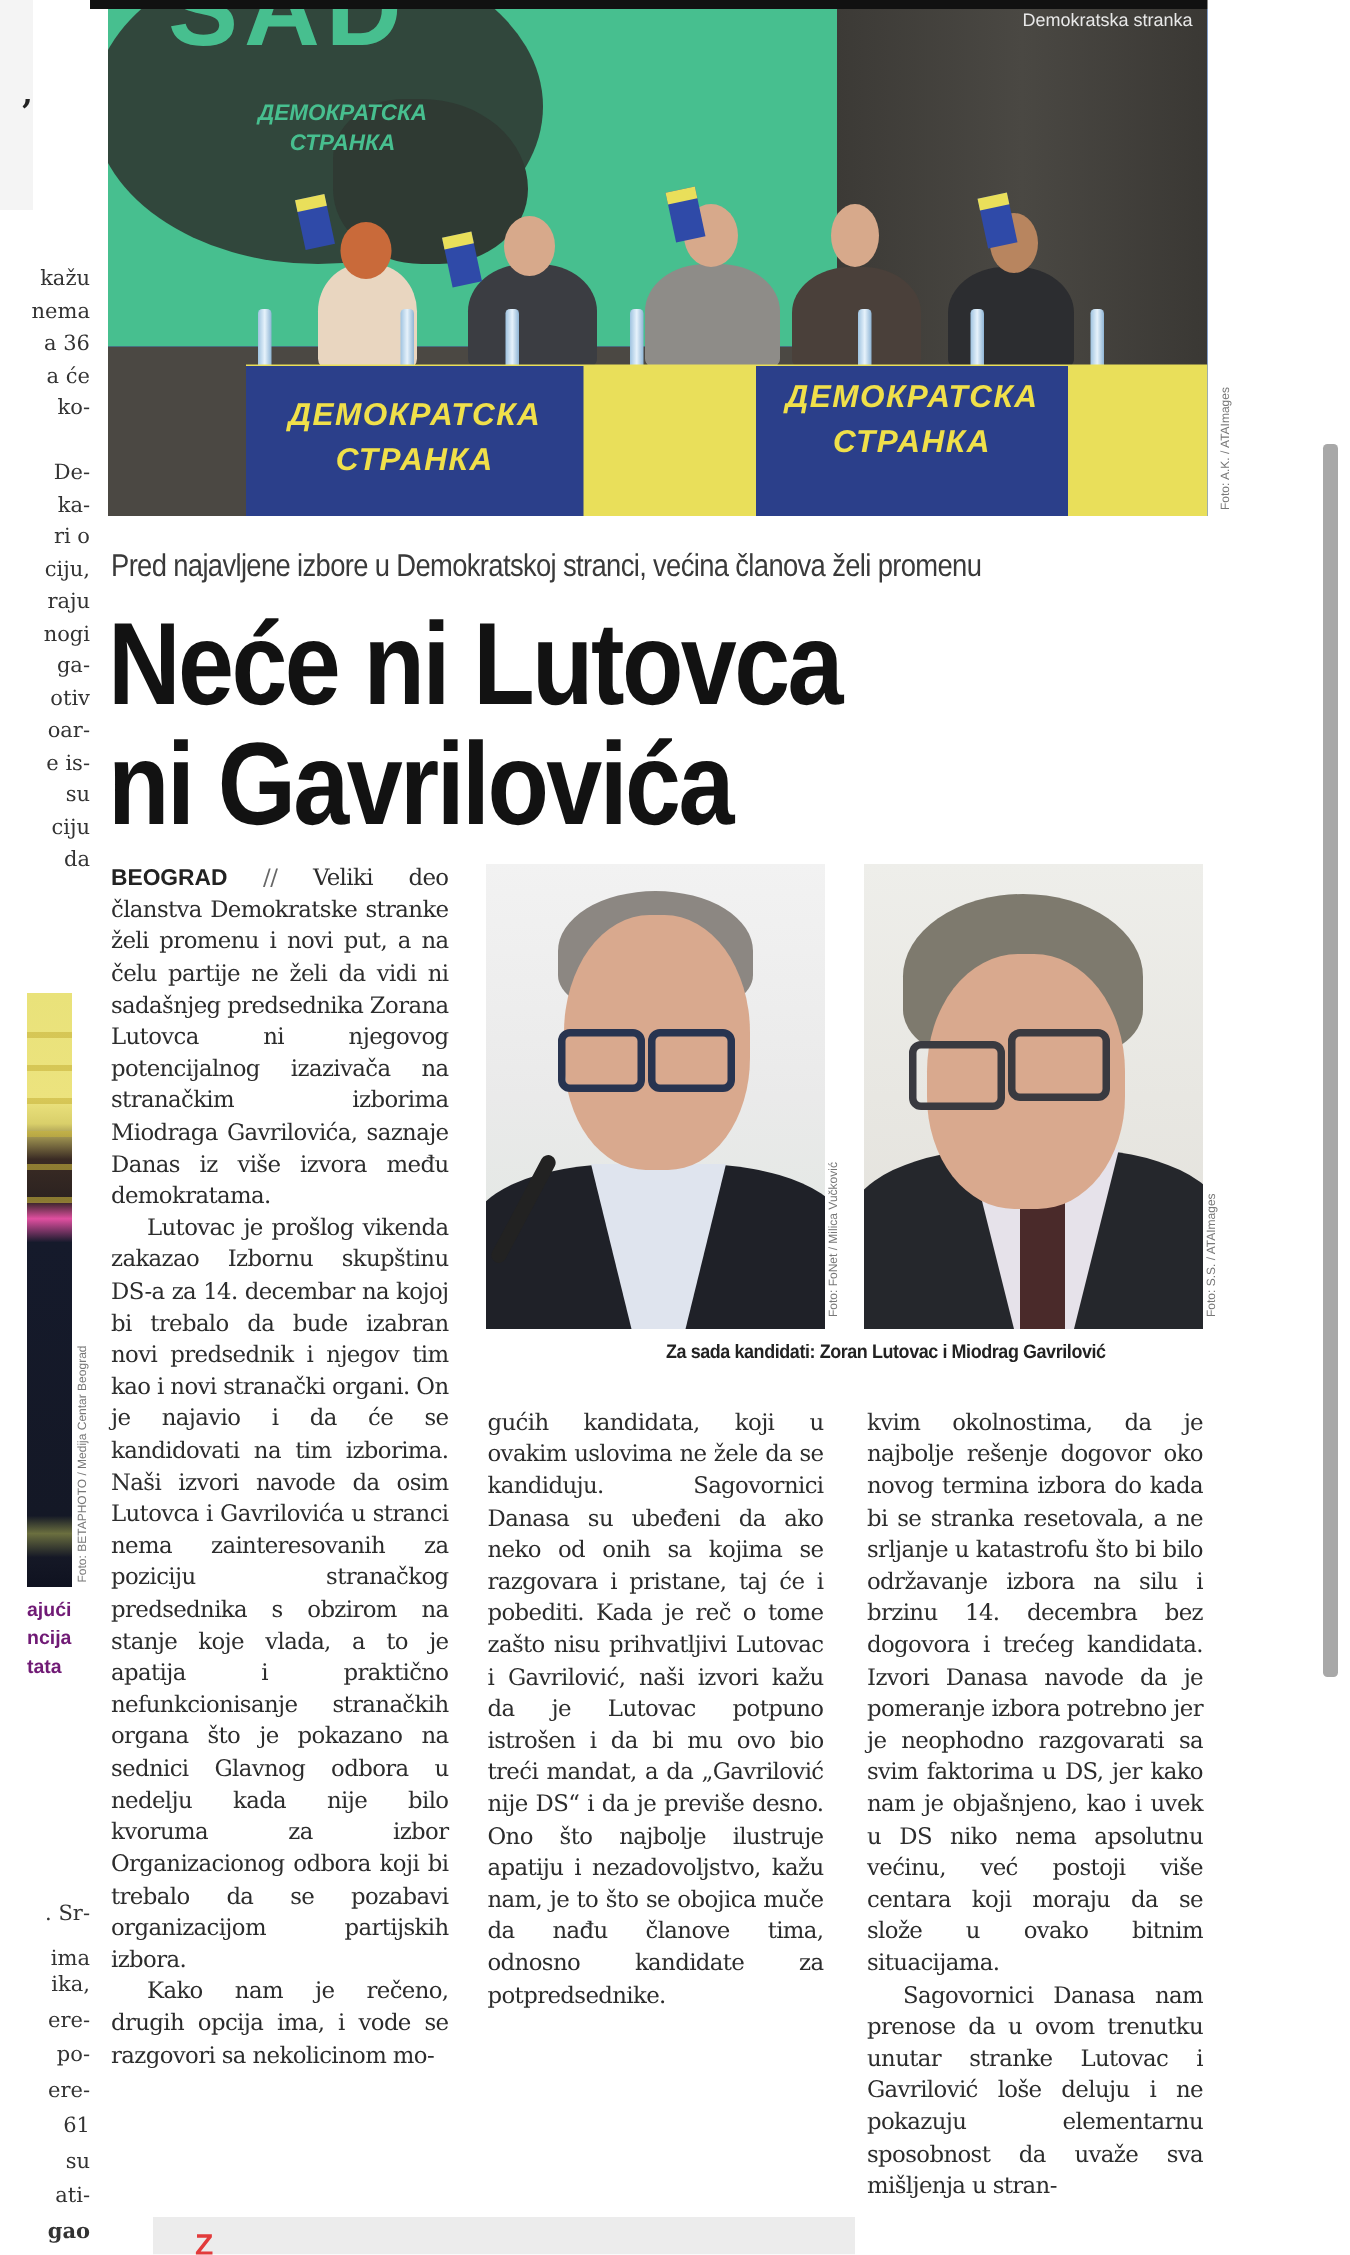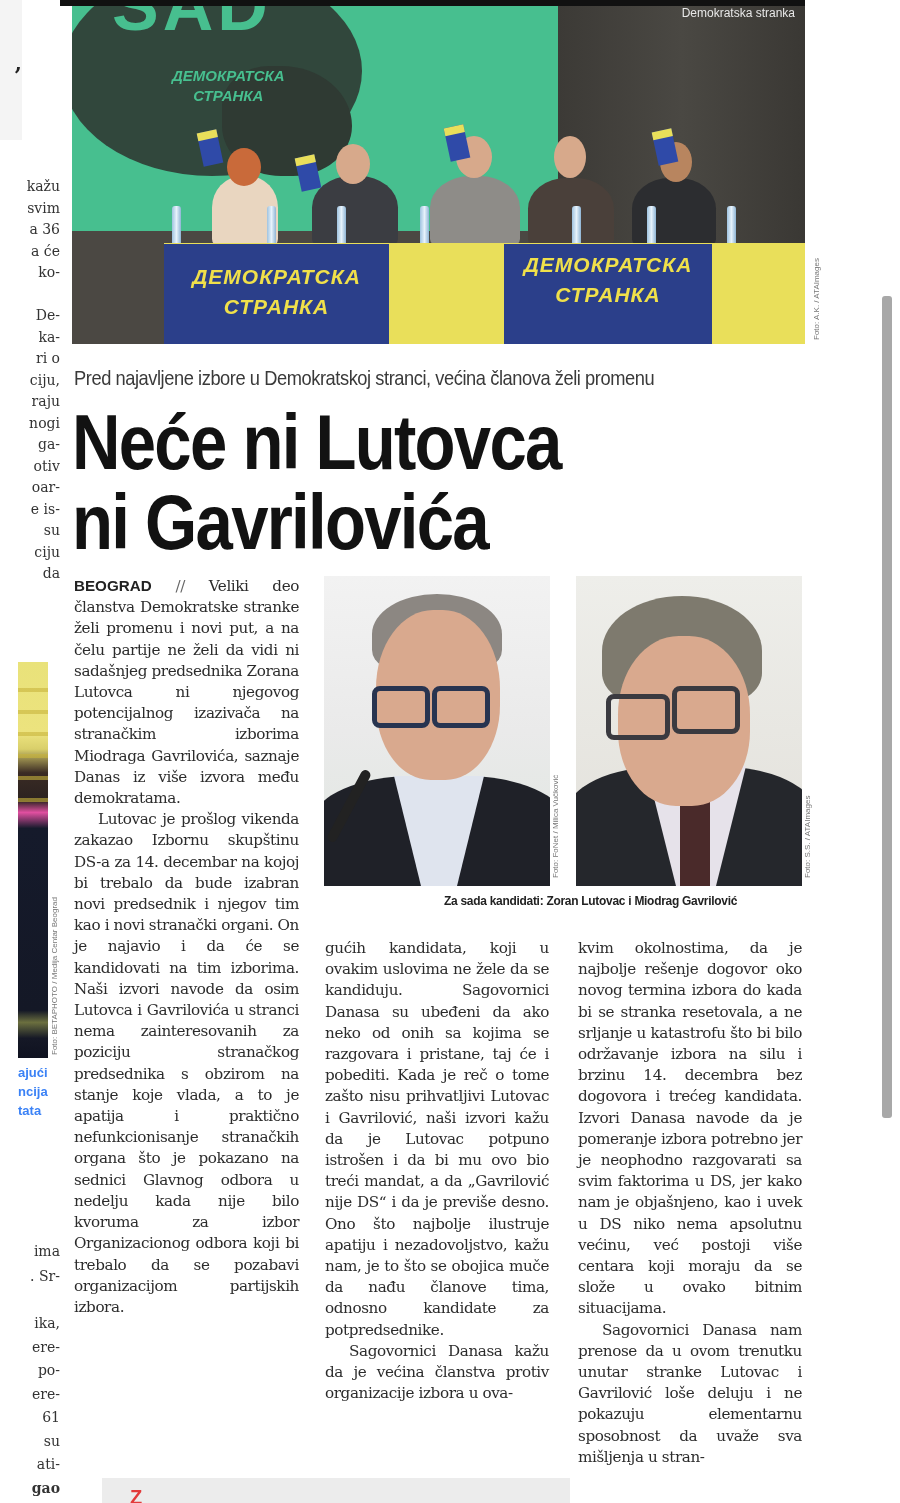--- a/index.html
+++ b/index.html
@@ -10,21 +10,21 @@
   .left-strip { position:absolute; left:0; top:0; width:60px; height:1503px; }
   .left-shadow { position:absolute; left:0; top:0; width:22px; height:140px; background:#f4f4f4; }
   .left-quote { position:absolute; left:14px; top:62px; font-size:22px; font-weight:bold; color:#222; }
   .left-line { position:absolute; left:18px; font-size:14px; line-height:21px; color:#333; white-space:nowrap; width:42px; overflow:hidden; text-align:right; }
   .left-photo { position:absolute; left:18px; top:662px; width:30px; height:396px;
      background:linear-gradient(180deg,#e9e27a 0%,#ece37e 18%,#d9cf6a 22%,#3a2b24 28%,#2b2220 35%,#e04fa0 38%,#151a2b 42%,#141826 88%,#6b6f3f 91%,#151826 95%,#0f1220 100%); }
   .left-photo-stripes { position:absolute; left:18px; top:670px; width:30px; height:150px;
      background:repeating-linear-gradient(180deg, rgba(255,255,255,0) 0 18px, rgba(200,180,60,.6) 18px 22px); }
   .left-credit { position:absolute; left:50px; top:1055px; transform-origin:left top; transform:rotate(-90deg);
      font-family:"Liberation Sans", sans-serif; font-size:8px; color:#777; white-space:nowrap; }
-  .left-cap { position:absolute; left:18px; font-family:"Liberation Sans", sans-serif; font-weight:bold; font-size:13px; line-height:18px; color:#3b82f6; width:42px; overflow:hidden; }
+  .left-cap { position:absolute; left:18px; font-family:"Liberation Sans", sans-serif; font-weight:bold; font-size:13px; line-height:18px; color:#701a75; width:42px; overflow:hidden; }
 
   
   .main-photo { position:absolute; left:72px; top:6px; width:733px; height:338px; overflow:hidden; background:#3b82f6; }
   .screen { position:absolute; left:0; top:0; width:486px; height:225px; background:#47bf8f; }
   .screen-blob { position:absolute; left:-10px; top:-40px; width:300px; height:210px; border-radius:50%; background:#2f3a33; opacity:.9; }
   .screen-blob2 { position:absolute; left:150px; top:60px; width:130px; height:110px; border-radius:40% 60% 50% 50%; background:#2f3a33; }
   .screen-title { position:absolute; left:40px; top:-40px; font-family:"Liberation Sans", sans-serif; font-weight:bold; font-size:70px; color:#47bf8f; letter-spacing:4px; }
   .screen-logo { position:absolute; left:100px; top:60px; font-family:"Liberation Sans", sans-serif; font-style:italic; font-weight:bold; font-size:15px; line-height:20px; color:#47bf8f; text-align:center; }
   .curtain { position:absolute; left:486px; top:0; width:247px; height:338px; background:linear-gradient(90deg,#3c3a36,#4a4843 50%,#3a3834); }
   .stage-bottom { position:absolute; left:0; top:225px; width:486px; height:113px; background:#4b4843; }
@@ -72,21 +72,21 @@
 </head>
 <body>
 
 <div class="topbar"></div>
 
 <div class="left-strip">
   <div class="left-shadow"></div>
   <div class="left-quote">’</div>
   <div id="left-lines-top">
       <div class="left-line" style="top: 176px;">kažu</div>
-      <div class="left-line" style="top: 197.5px;">svim</div>
+      <div class="left-line" style="top: 197.5px;">nema</div>
       <div class="left-line" style="top: 219px;">a 36</div>
       <div class="left-line" style="top: 240.5px;">a će</div>
       <div class="left-line" style="top: 262px;">ko-</div>
       <div class="left-line" style="top: 283.5px;"></div>
       <div class="left-line" style="top: 305px;">De-</div>
       <div class="left-line" style="top: 326.5px;">ka-</div>
       <div class="left-line" style="top: 348px;">ri o</div>
       <div class="left-line" style="top: 369.5px;">ciju,</div>
       <div class="left-line" style="top: 391px;">raju</div>
       <div class="left-line" style="top: 412.5px;">nogi</div>
@@ -101,21 +101,21 @@
   <div class="left-photo"></div>
   <div class="left-photo-stripes"></div>
   <div class="left-credit">Foto: BETAPHOTO / Medija Centar Beograd</div>
   <div id="left-caption">
       <div class="left-cap" style="top: 1064px;">ajući</div>
       <div class="left-cap" style="top: 1083px;">ncija</div>
       <div class="left-cap" style="top: 1102px;">tata</div>
     </div>
   <div id="left-lines-bottom">
       <div class="left-line" style="top: 1266px;">. Sr-</div>
-      <div class="left-line" style="top: 1241px;">ima</div>
+      <div class="left-line" style="top: 1296px;">ima</div>
       <div class="left-line" style="top: 1313px;">ika,</div>
       <div class="left-line" style="top: 1336.5px;">ere-</div>
       <div class="left-line" style="top: 1360px;">po-</div>
       <div class="left-line" style="top: 1383.5px;">ere-</div>
       <div class="left-line" style="top: 1407px;">61</div>
       <div class="left-line" style="top: 1430.5px;">su</div>
       <div class="left-line" style="top: 1454px;">ati-</div>
       <div class="left-line" style="top: 1477.5px; font-weight: bold;">gao</div>
     </div>
 </div>
@@ -176,20 +176,21 @@
 
 <div class="kicker">Pred najavljene izbore u Demokratskoj stranci, većina članova želi promenu</div>
 <div class="headline">
   <div>Neće ni Lutovca</div>
   <div>ni Gavrilovića</div>
 </div>
 
 <div class="col" style="left:74px;top:575px;width:225px;">
   <p><span class="dateline">BEOGRAD</span><span class="sep"> // </span><span>Veliki deo članstva Demokratske stranke želi promenu i novi put, a na čelu partije ne želi da vidi ni sadašnjeg predsednika Zorana Lutovca ni njegovog potencijalnog izazivača na stranačkim izborima Miodraga Gavrilovića, saznaje Danas iz više izvora među demokratama.</span></p>
   <p class="indent">Lutovac je prošlog vikenda zakazao Izbornu skupštinu DS-a za 14. decembar na kojoj bi trebalo da bude izabran novi predsednik i njegov tim kao i novi stranački organi. On je najavio i da će se kandidovati na tim izborima. Naši izvori navode da osim Lutovca i Gavrilovića u stranci nema zainteresovanih za poziciju stranačkog predsednika s obzirom na stanje koje vlada, a to je apatija i praktično nefunkcionisanje stranačkih organa što je pokazano na sednici Glavnog odbora u nedelju kada nije bilo kvoruma za izbor Organizacionog odbora koji bi trebalo da se pozabavi organizacijom partijskih izbora.</p>
+  <p class="indent">Kako nam je rečeno, drugih opcija ima, i vode se razgovori sa nekolicinom mo-</p>
 </div>
 
 <div class="portrait p1">
   <div class="jacket" style="left:-10px;width:250px;height:110px;background:#1f2128;"></div>
   <div class="shirt" style="left:70px;width:90px;height:110px;background:#dfe4ee;clip-path:polygon(0 0,100% 0,70% 100%,30% 100%);"></div>
   <div class="hair" style="left:48px;top:18px;width:130px;height:80px;background:#8c8782;"></div>
   <div class="face" style="left:52px;top:34px;width:124px;height:170px;"></div>
   <div class="glasses" style="left:48px;top:110px;width:48px;height:32px;"></div>
   <div class="glasses" style="left:108px;top:110px;width:48px;height:32px;"></div>
   <div class="mic" style="left:20px;top:190px;"></div>
@@ -204,21 +205,20 @@
   <div class="face" style="left:42px;top:60px;width:132px;height:170px;"></div>
   <div class="glasses" style="left:30px;top:118px;width:54px;height:36px;border-color:#3a3a40;"></div>
   <div class="glasses" style="left:96px;top:110px;width:58px;height:38px;border-color:#3a3a40;"></div>
 </div>
 <div class="credit-p" style="left:803px;top:878px;">Foto: S.S. / ATAImages</div>
 
 <div class="caption">Za sada kandidati: Zoran Lutovac i Miodrag Gavrilović</div>
 
 <div class="col" style="left:325px;top:938px;width:224px;">
   <p>gućih kandidata, koji u ovakim uslovima ne žele da se kandiduju. Sagovornici Danasa su ubeđeni da ako neko od onih sa kojima se razgovara i pristane, taj će i pobediti. Kada je reč o tome zašto nisu prihvatljivi Lutovac i Gavrilović, naši izvori kažu da je Lutovac potpuno istrošen i da bi mu ovo bio treći mandat, a da „Gavrilović nije DS“ i da je previše desno. Ono što najbolje ilustruje apatiju i nezadovoljstvo, kažu nam, je to što se obojica muče da nađu članove tima, odnosno kandidate za potpredsednike.</p>
-  <p class="indent">Sagovornici Danasa kažu da je većina članstva protiv organizacije izbora u ova-</p>
 </div>
 
 <div class="col" style="left:578px;top:938px;width:224px;">
   <p>kvim okolnostima, da je najbolje rešenje dogovor oko novog termina izbora do kada bi se stranka resetovala, a ne srljanje u katastrofu što bi bilo održavanje izbora na silu i brzinu 14. decembra bez dogovora i trećeg kandidata. Izvori Danasa navode da je pomeranje izbora potrebno jer je neophodno razgovarati sa svim faktorima u DS, jer kako nam je objašnjeno, kao i uvek u DS niko nema apsolutnu većinu, već postoji više centara koji moraju da se slože u ovako bitnim situacijama.</p>
   <p class="indent">Sagovornici Danasa nam prenose da u ovom trenutku unutar stranke Lutovac i Gavrilović loše deluju i ne pokazuju elementarnu sposobnost da uvaže sva mišljenja u stran-</p>
 </div>
 
 <div class="graybox">
   <div class="graybox-text">Z</div>
 </div>

